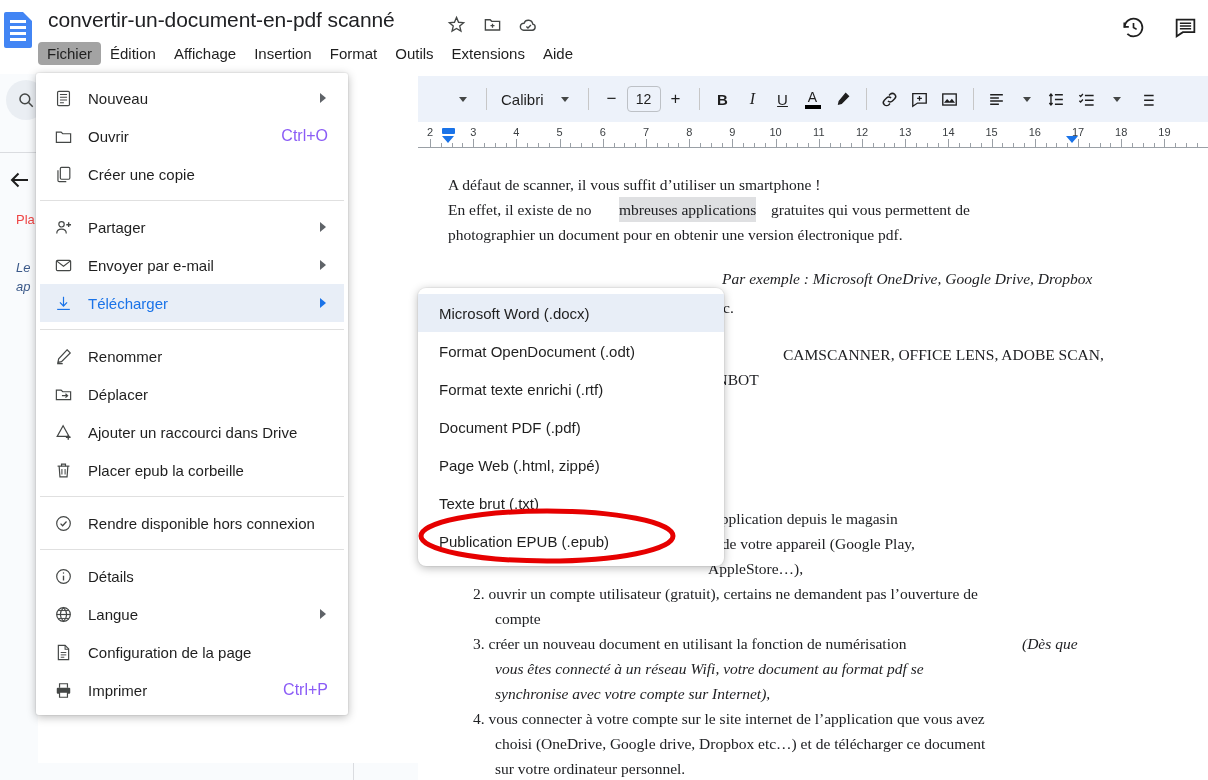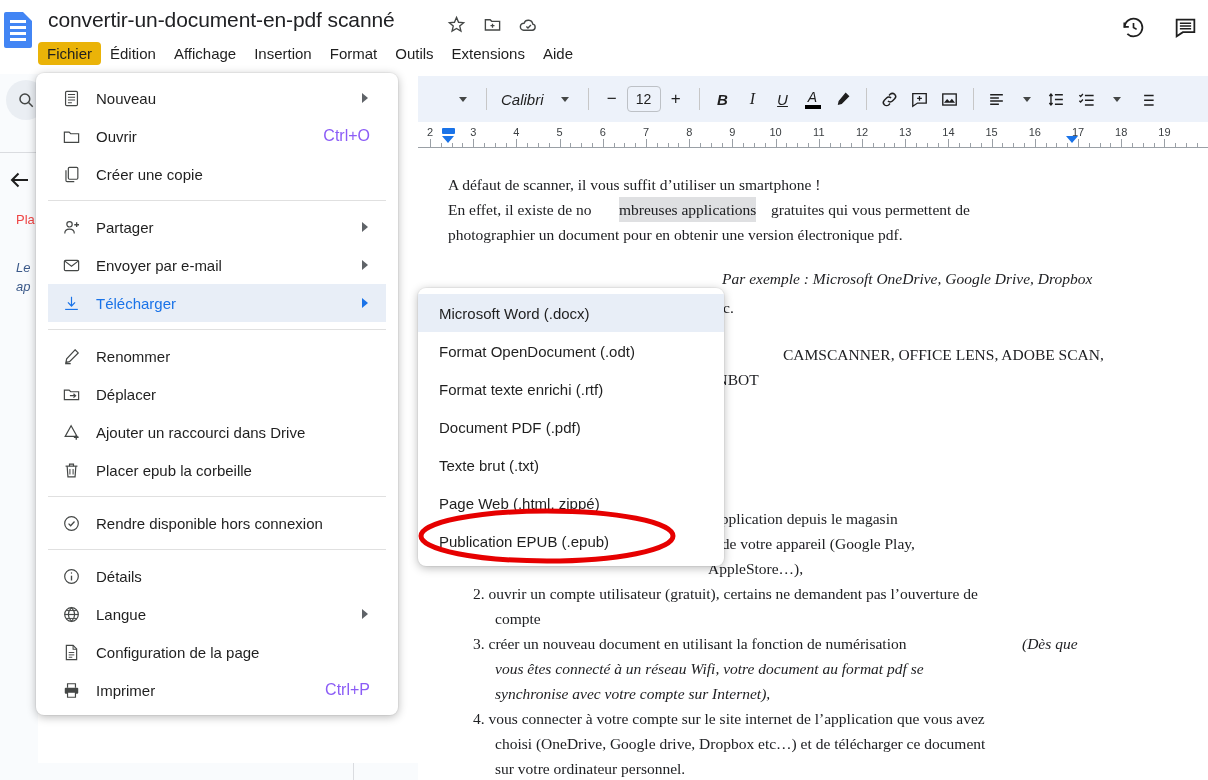--- a/index.html
+++ b/index.html
@@ -22,41 +22,41 @@
      border-left:9px solid transparent; }
 
   .doc-title { position:absolute; left:48px; top:8px; font-size:21px; color:#202124;
      letter-spacing:-0.1px; white-space:nowrap; }
   .title-icons { position:absolute; left:445px; top:13px; display:flex; gap:14px; align-items:center; }
   .ticon { width:22px; height:22px; color:#444746; display:flex; align-items:center; justify-content:center; }
   .ticon svg { display:block; }
 
   .menubar { position:absolute; left:38px; top:42px; display:flex; gap:0px; align-items:center; }
   .menu-item { font-size:15px; color:#1f1f1f; padding:3px 9px; border-radius:4px; white-space:nowrap; }
-  .menu-item.active { background:#eab308; }
+  .menu-item.active { background:#a3a3a3; }
 
   .topright { position:absolute; right:10px; top:14px; display:flex; gap:26px; align-items:center; }
   .tricon { width:26px; height:26px; color:#1f1f1f; display:flex; align-items:center; justify-content:center; }
 
   
   .leftrail { position:absolute; left:0; top:74px; width:38px; height:706px; background:#f9fbfd; }
   .search-btn { position:absolute; left:6px; top:80px; width:40px; height:40px; border-radius:50%;
      background:#eaeef3; display:flex; align-items:center; justify-content:center; color:#444746; }
   .rail-sep { position:absolute; left:0; top:152px; width:38px; height:1px; background:#dadce0; }
   .back-arrow { position:absolute; left:8px; top:168px; color:#1f1f1f; }
   .outline-txt1 { position:absolute; left:16px; top:212px; font-size:13px; color:#ef4444; white-space:nowrap; }
   .outline-txt2 { position:absolute; left:16px; top:258px; font-size:13px; color:#3c5a8a;
      font-style:italic; white-space:nowrap; line-height:19px; }
 
   
   .toolbar { position:absolute; left:418px; top:76px; width:790px; height:46px;
      background:#edf2fa; }
   .tb-inner { position:absolute; left:0; top:0; height:46px; display:flex; align-items:center; gap:0; }
   .tbbtn { height:30px; min-width:30px; display:flex; align-items:center; justify-content:center;
-     color:#1f1f1f; border-radius:4px; padding:0 5px; font-size:14px;font-style:italic; }
+     color:#1f1f1f; border-radius:4px; padding:0 5px; font-size:14px; }
   .tbdiv { width:1px; height:22px; background:#c7c7c7; margin:0 8px; }
   .fontname { font-size:15px; color:#1f1f1f; padding:0 6px; white-space:nowrap; }
   .fontsize-box { width:34px; height:26px; border:1px solid #bdc1c6; border-radius:4px;
      display:flex; align-items:center; justify-content:center; font-size:14px; color:#1f1f1f; background:#edf2fa; }
   .caret { width:0; height:0; border-left:4.5px solid transparent; border-right:4.5px solid transparent;
      border-top:5px solid #444746; }
 
   
   .ruler { position:absolute; left:418px; top:124px; width:790px; height:30px; background:#fff; }
   .ruler-track { position:absolute; left:0; bottom:6px; width:790px; height:1px; background:#9aa0a6; }
@@ -69,23 +69,23 @@
   
   .docarea { position:absolute; left:418px; top:154px; width:790px; height:626px; background:#fff; }
   .page { position:absolute; left:0; top:0; width:922px; height:626px; background:#fff;
      font-family:Liberation Serif, serif; color:#1a1a1a; }
   .ptext { position:absolute; font-size:15.5px; line-height:25px; color:#202124; white-space:nowrap; }
   .ital { font-style:italic; }
   .hl { background:#dfe0e2; }
   .doc-edge { position:absolute; left:0; top:0; width:1px; height:626px; background:#e0e0e0; }
 
   
-  .menu-panel { position:absolute; left:36px; top:73px; width:362px; background:#fff;
-     border-radius:8px; box-shadow:0 2px 10px rgba(0,0,0,.28), 0 0 0 1px rgba(0,0,0,.04);
-     padding:6px 12px; }
+  .menu-panel { position:absolute; left:36px; top:73px; width:312px; background:#fff;
+     border-radius:3px; box-shadow:0 2px 10px rgba(0,0,0,.28), 0 0 0 1px rgba(0,0,0,.04);
+     padding:6px 4px; }
   .mrow { position:relative; height:38px; display:flex; align-items:center; padding:0 0 0 14px; }
   .mrow.hl-row { background:#e8eef7; }
   .mrow.hl-row .mlabel { color:#1a73e8; }
   .mrow.hl-row .micon { color:#1a73e8; }
   .micon { width:34px; min-width:34px; display:flex; align-items:center; color:#444746; }
   .mlabel { font-size:15px; color:#1f1f1f; white-space:nowrap; }
   .maccel { position:absolute; right:16px; font-size:16px; color:#8b5cf6; }
   .marrow { position:absolute; right:18px; width:0;height:0;
      border-top:5px solid transparent; border-bottom:5px solid transparent; border-left:6px solid #5f6368; }
   .mrow.hl-row .marrow { border-left-color:#1a73e8; }
@@ -551,24 +551,24 @@
       <div class="srow">
         <span class="slabel">Format OpenDocument (.odt)</span>
       </div>
       <div class="srow">
         <span class="slabel">Format texte enrichi (.rtf)</span>
       </div>
       <div class="srow">
         <span class="slabel">Document PDF (.pdf)</span>
       </div>
       <div class="srow">
+        <span class="slabel">Page Web (.html, zippé)</span>
+      </div>
+      <div class="srow">
         <span class="slabel">Texte brut (.txt)</span>
-      </div>
-      <div class="srow">
-        <span class="slabel">Page Web (.html, zippé)</span>
       </div>
       <div class="srow">
         <span class="slabel">Publication EPUB (.epub)</span>
       </div>
     </div>
 
   <div class="annot">
     <svg width="265" height="58" viewBox="0 0 265 58">
       <ellipse cx="132" cy="29" rx="126" ry="25" fill="none" stroke="#e60000" stroke-width="5"></ellipse>
     </svg>

